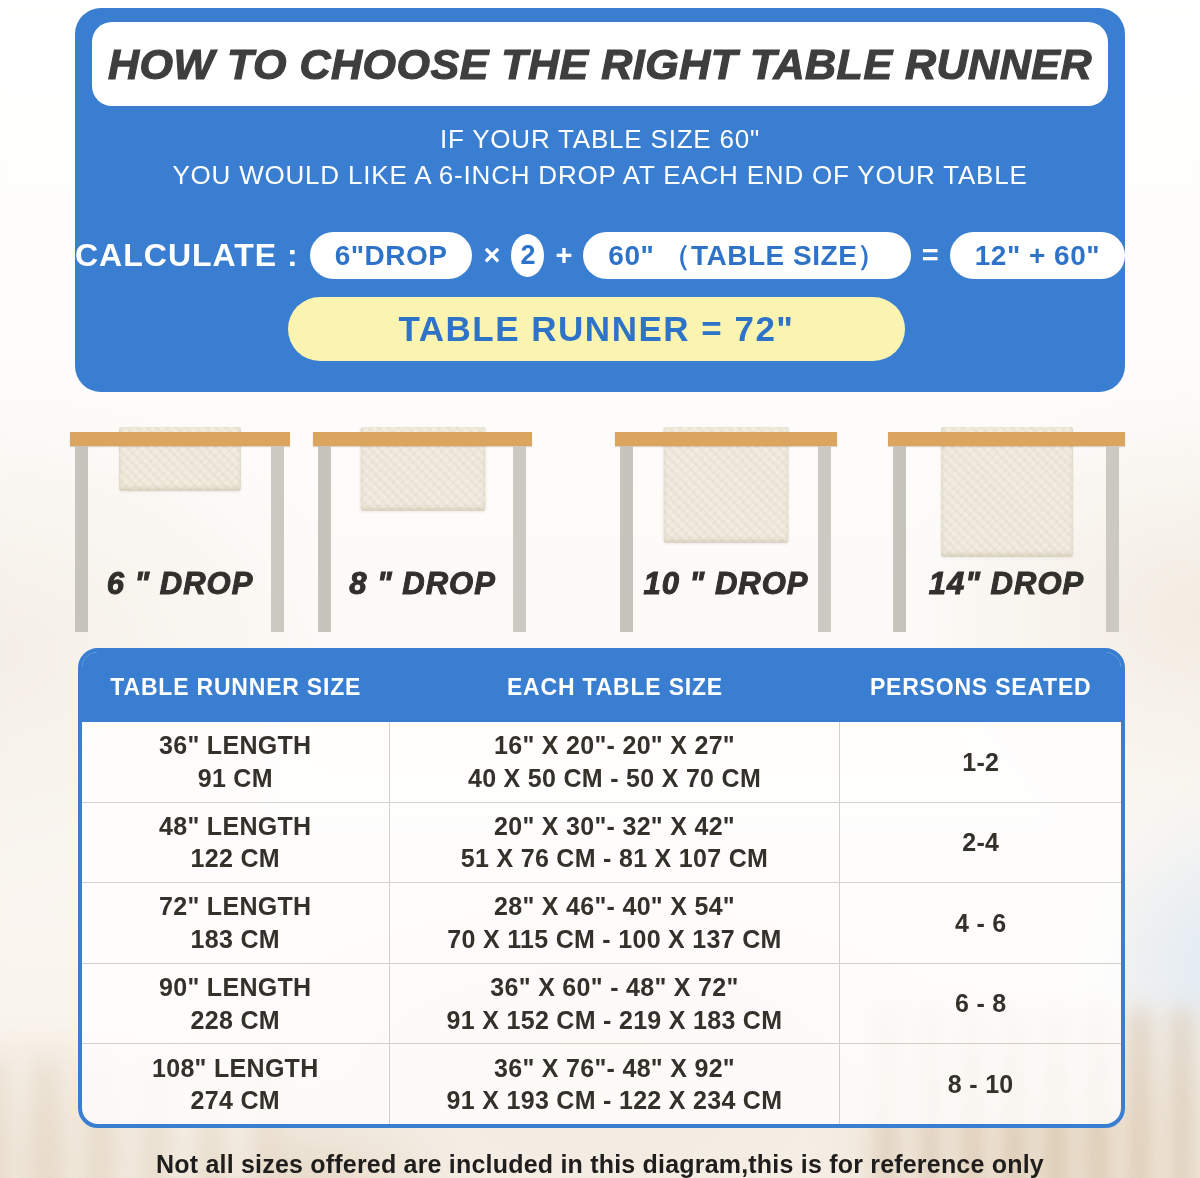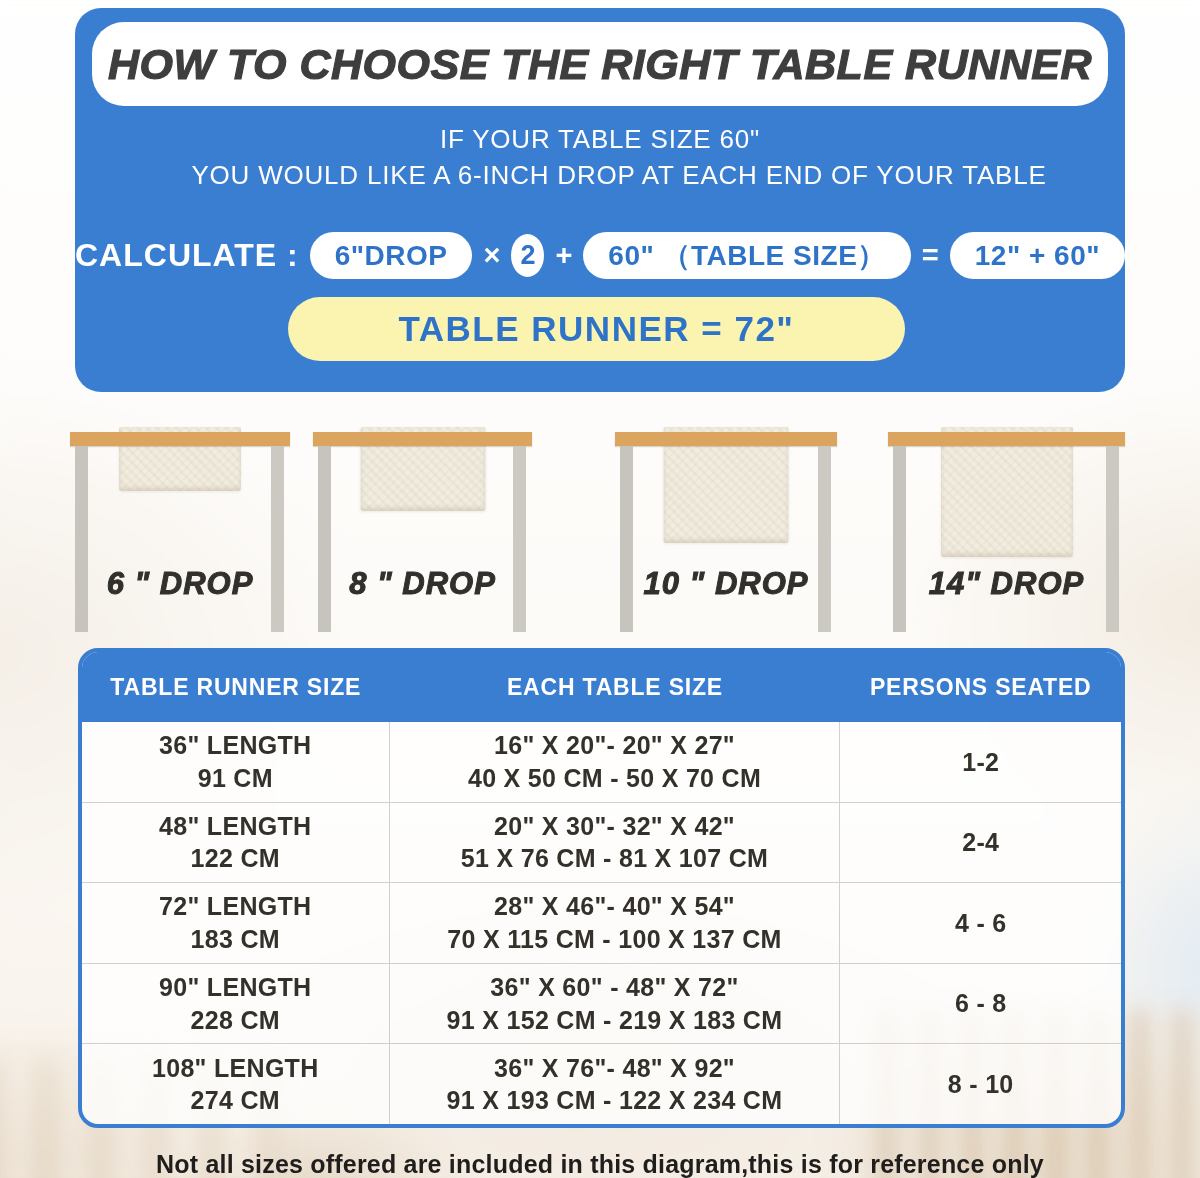--- a/index.html
+++ b/index.html
@@ -38,34 +38,34 @@
     filter: blur(13px);
   }
 
   
   .top-panel {
     position:absolute; left:75px; top:8px; width:1050px; height:384px;
     background:var(--c-blue); border-radius:26px;
   }
   .title-box {
     position:absolute; left:17px; top:14px; width:1016px; height:84px;
-    background:#ffffff; border-radius:32px;
+    background:#ffffff; border-radius:20px;
     display:flex; align-items:center; justify-content:center;
   }
   .title-text {
     font-size:43px; font-weight:bold; font-style:italic;
     color:var(--c-title_text); -webkit-text-stroke:1.2px var(--c-title_text);
     white-space:nowrap; letter-spacing:0.5px;
   }
   .subtitle1, .subtitle2 {
     position:absolute; left:0; width:100%; text-align:center;
     color:#ffffff; font-size:26px; letter-spacing:0.8px; white-space:nowrap;
   }
   .subtitle1 { top:116px; }
-  .subtitle2 { top:152px;padding-left:19px; }
+  .subtitle2 { top:152px; }
 
   
   .formula-row {
     position:absolute; left:0; top:224px; width:100%;
     display:flex; align-items:center; justify-content:center; gap:11px;
     color:#ffffff;
   }
   .calc-label { font-size:32px; font-weight:bold; letter-spacing:1px; white-space:nowrap; }
   .pill {
     background:#ffffff; color:var(--c-blue_text);

